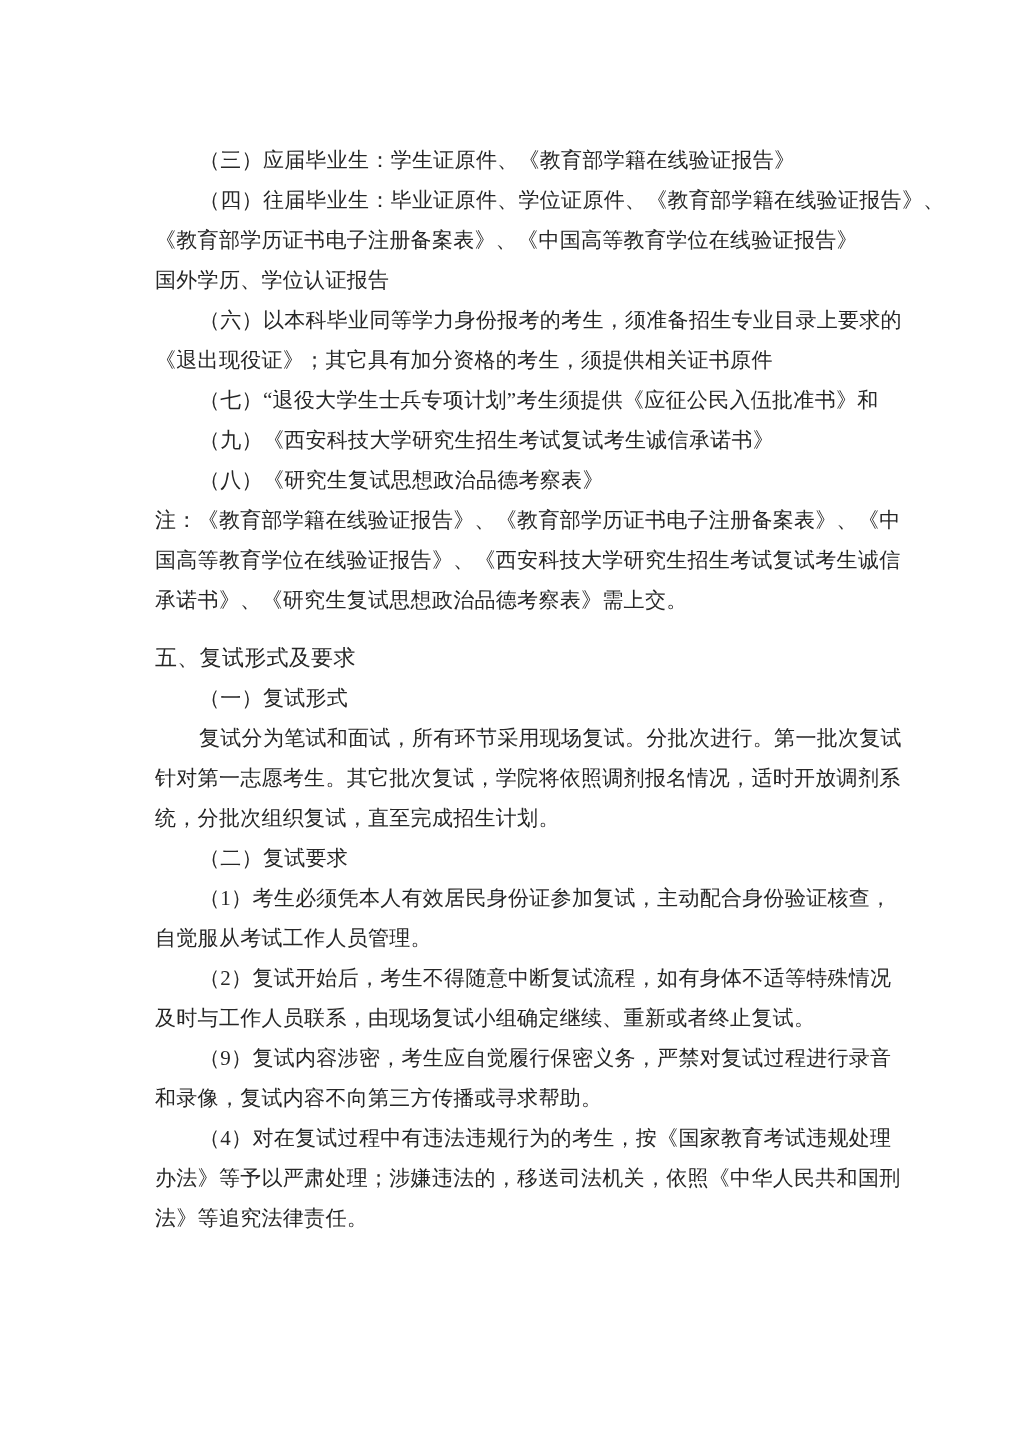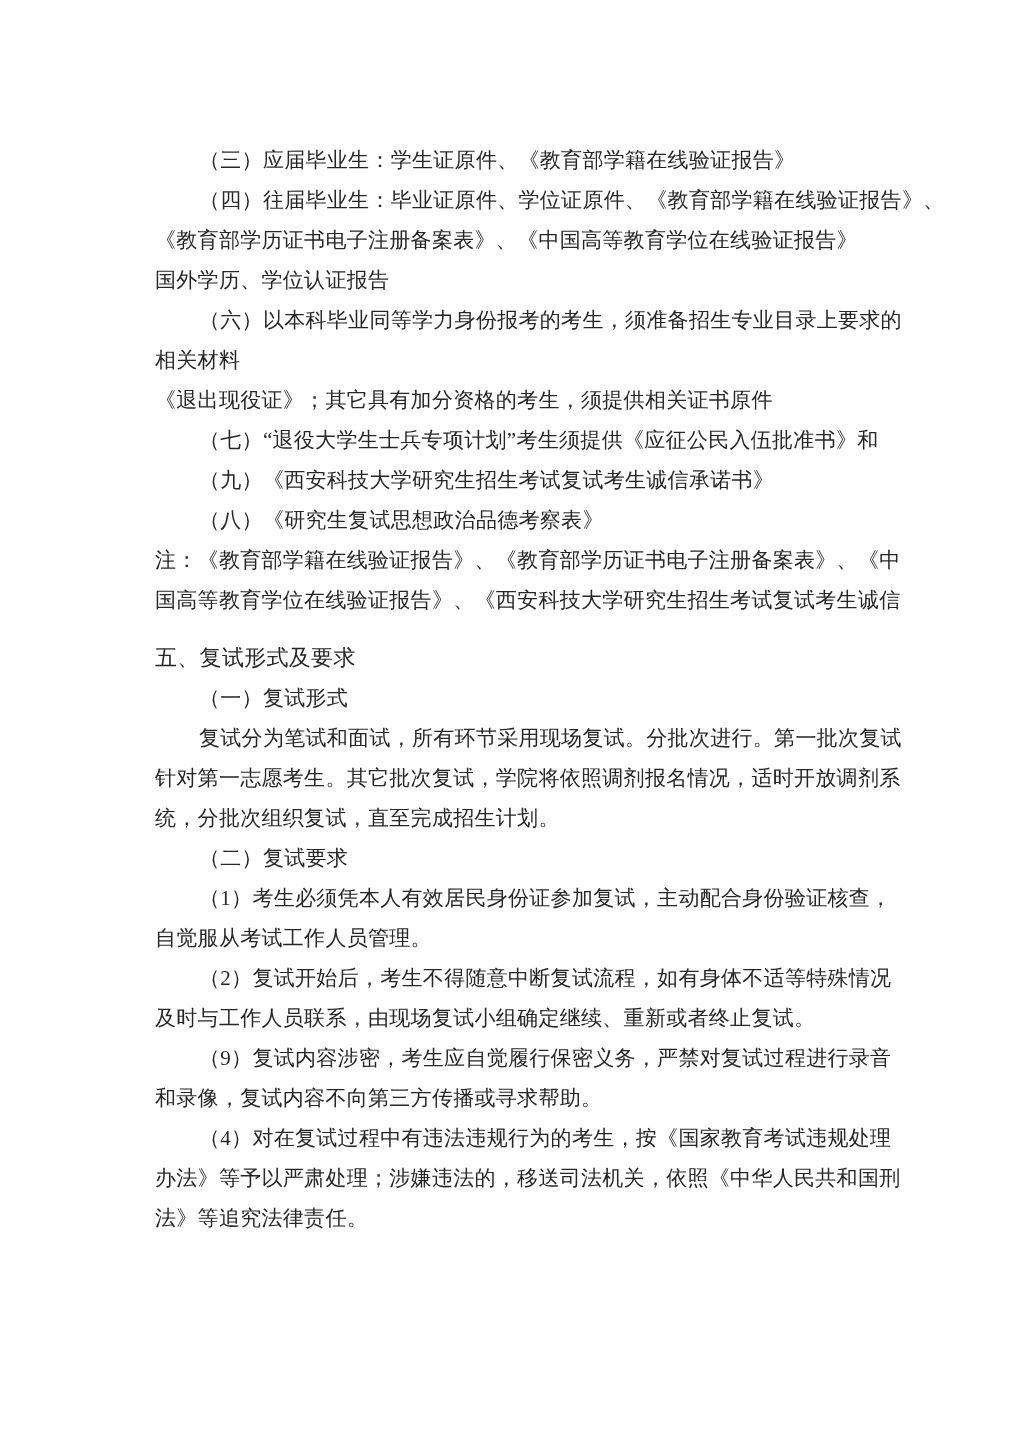--- a/index.html
+++ b/index.html
@@ -44,27 +44,27 @@
 <body>
 
 <div class="page">
   <div class="text-block">
 
     <div class="line indent">（三）应届毕业生：学生证原件、《教育部学籍在线验证报告》</div>
     <div class="line indent">（四）往届毕业生：毕业证原件、学位证原件、《教育部学籍在线验证报告》、</div>
     <div class="line">《教育部学历证书电子注册备案表》、《中国高等教育学位在线验证报告》</div>
     <div class="line">国外学历、学位认证报告</div>
     <div class="line indent">（六）以本科毕业同等学力身份报考的考生，须准备招生专业目录上要求的</div>
-    <div class="line">相关材料</div>
     <div class="line">《退出现役证》；其它具有加分资格的考生，须提供相关证书原件</div>
     <div class="line indent">（七）“退役大学生士兵专项计划”考生须提供《应征公民入伍批准书》和</div>
     <div class="line indent">（九）《西安科技大学研究生招生考试复试考生诚信承诺书》</div>
     <div class="line indent">（八）《研究生复试思想政治品德考察表》</div>
     <div class="line">注：《教育部学籍在线验证报告》、《教育部学历证书电子注册备案表》、《中</div>
     <div class="line">国高等教育学位在线验证报告》、《西安科技大学研究生招生考试复试考生诚信</div>
+    <div class="line">承诺书》、《研究生复试思想政治品德考察表》需上交。</div>
 
     <h2 class="heading">五、复试形式及要求</h2>
 
     <div class="line indent">（一）复试形式</div>
     <div class="line indent">复试分为笔试和面试，所有环节采用现场复试。分批次进行。第一批次复试</div>
     <div class="line">针对第一志愿考生。其它批次复试，学院将依照调剂报名情况，适时开放调剂系</div>
     <div class="line">统，分批次组织复试，直至完成招生计划。</div>
     <div class="line indent">（二）复试要求</div>
     <div class="line indent">（1）考生必须凭本人有效居民身份证参加复试，主动配合身份验证核查，</div>
     <div class="line">自觉服从考试工作人员管理。</div>

